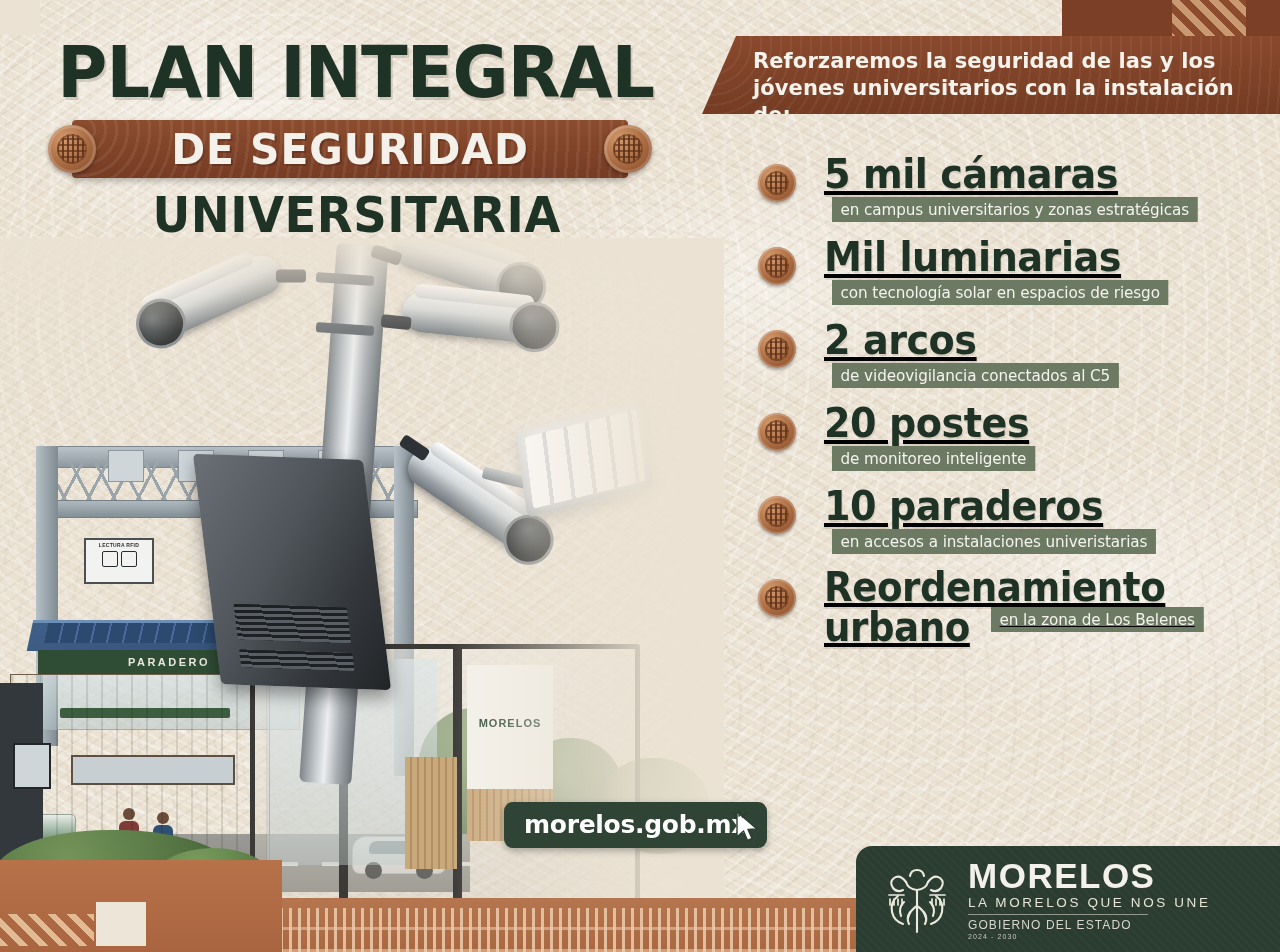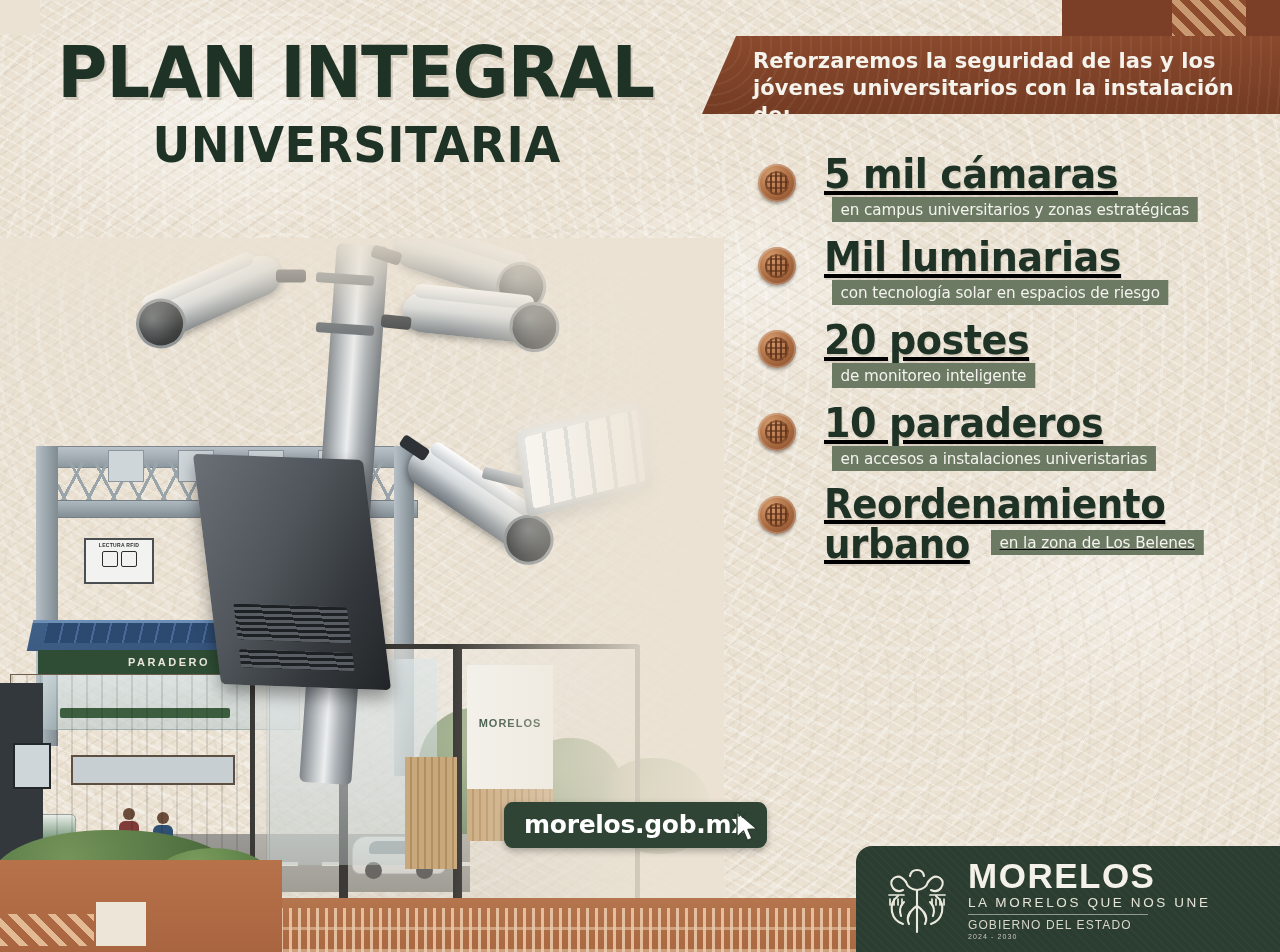--- a/index.html
+++ b/index.html
@@ -231,21 +231,21 @@
     text-shadow:1px 2px 0 rgba(120,106,86,.18);
     white-space:nowrap;
   }
   .item-sub{
     display:inline-block;background:#6c7a63;color:#f4f3ee;
     font-family:"DejaVu Sans",sans-serif;font-size:16px;line-height:25px;
     padding:0 9px;margin-top:1px;margin-left:8px;letter-spacing:-.1px;
     transform:scaleX(.95);transform-origin:left center;white-space:nowrap;
   }
   .item.last .item-title{font-size:40px;line-height:40px;}
-  .item.last .inline-row{display:flex;align-items:center;gap:2px;}
+  .item.last .inline-row{display:flex;align-items:flex-start;gap:2px;}
   .item.last .inline-row .item-sub{margin-top:0;margin-bottom:3px;}
 
   
   .url-badge{
     position:absolute;left:504px;top:802px;z-index:8;
     background:#2f4434;color:#ffffff;border-radius:9px;
     font-family:"DejaVu Sans",sans-serif;font-weight:bold;font-size:25px;
     padding:8px 20px 9px;letter-spacing:-.3px;box-shadow:0 3px 7px rgba(0,0,0,.28);
   }
   .cursor{position:absolute;left:733px;top:810px;width:30px;height:34px;z-index:9;}
@@ -404,20 +404,25 @@
     <div class="hedge"></div>
     <div class="hedge2"></div>
 
     <div class="photo-fade"></div>
   </div>
 
   <div class="top-left-notch"></div>
 
   <div class="title-wrap">
     <div class="t-line1">PLAN INTEGRAL</div>
+    <div class="ribbon">
+      <span class="medal l"></span>
+      <div class="t-line2">DE SEGURIDAD</div>
+      <span class="medal r"></span>
+    </div>
     <div class="t-line3">UNIVERSITARIA</div>
   </div>
 
   <div class="head-banner">
     <p>Reforzaremos la seguridad de las y los jóvenes universitarios con la instalación de:</p>
   </div>
 
   <div class="list">
 
     <div class="item">
@@ -429,20 +434,27 @@
     </div>
 
     <div class="item">
       <span class="bullet"></span>
       <div class="item-body">
         <div class="item-title">Mil luminarias</div>
         <div class="item-sub">con tecnología solar en espacios de riesgo</div>
       </div>
     </div>
 
+    <div class="item">
+      <span class="bullet"></span>
+      <div class="item-body">
+        <div class="item-title">2 arcos</div>
+        <div class="item-sub">de videovigilancia conectados al C5</div>
+      </div>
+    </div>
 
 
     <div class="item">
       <span class="bullet"></span>
       <div class="item-body">
         <div class="item-title">20 postes</div>
         <div class="item-sub">de monitoreo inteligente</div>
       </div>
     </div>
 

